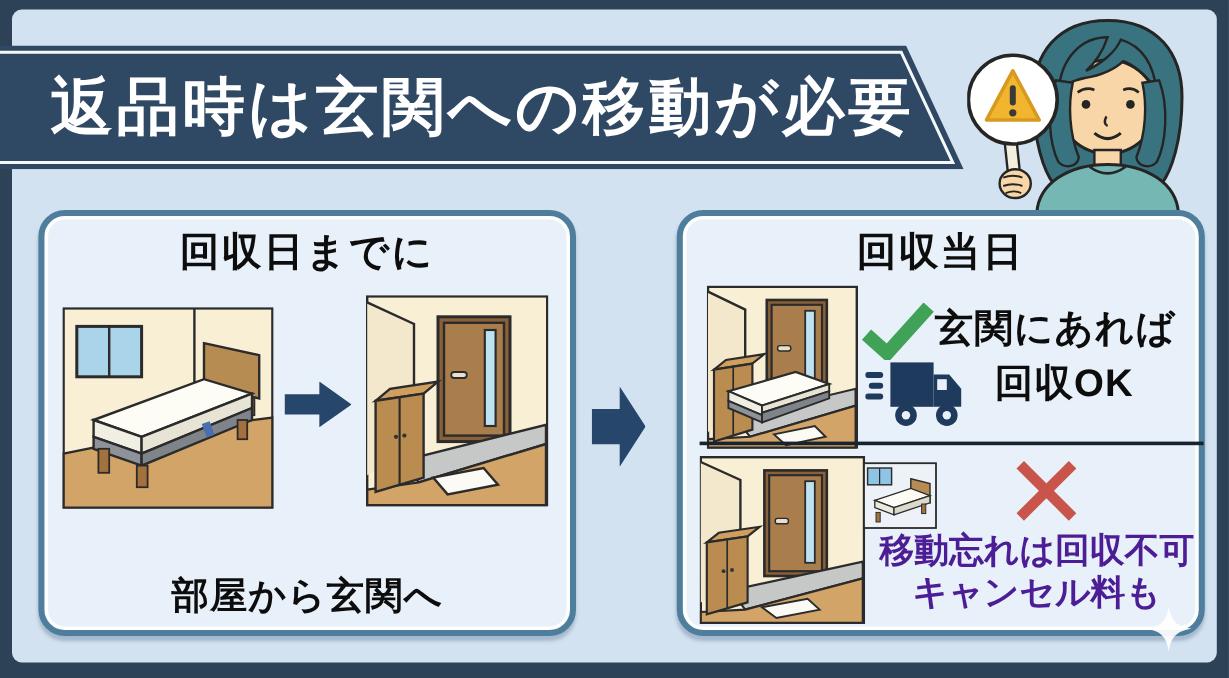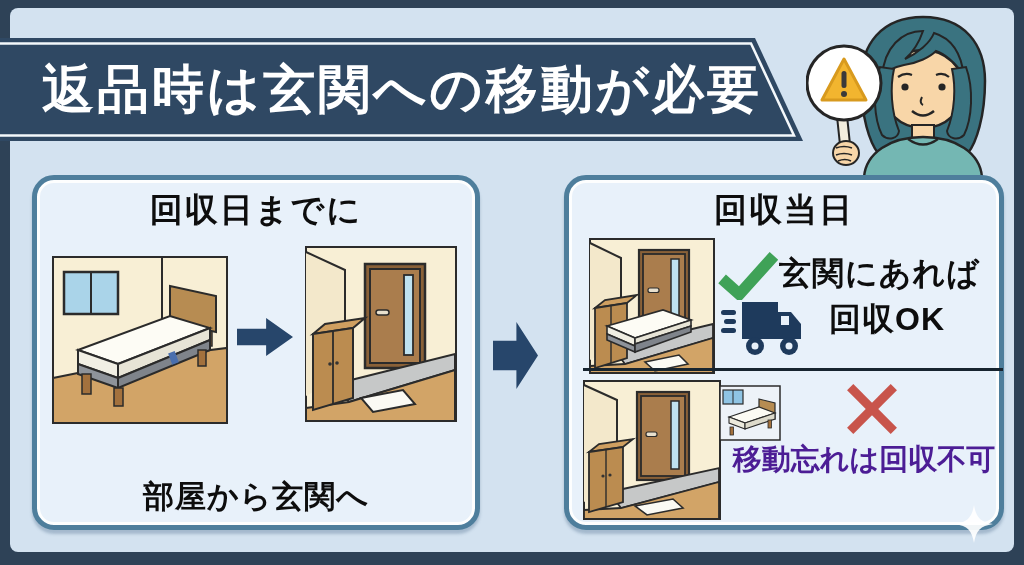--- a/index.html
+++ b/index.html
@@ -263,19 +263,20 @@
       </g>
     </svg>
 
     <svg class="illo" style="left:276px; top:202px;" width="54" height="54" viewBox="0 0 52 52">
       <line x1="5" y1="5" x2="47" y2="47" stroke="#c8544b" stroke-width="8.5"></line>
       <line x1="47" y1="5" x2="5" y2="47" stroke="#c8544b" stroke-width="8.5"></line>
     </svg>
 
     <div class="ng-text">
       <div>移動忘れは回収不可</div>
+      <div>キャンセル料も</div>
     </div>
   </div>
 
   <svg class="sparkle" viewBox="0 0 36 36">
     <path d="M18 0 C20 12 24 16 36 18 C24 20 20 24 18 36 C16 24 12 20 0 18 C12 16 16 12 18 0 Z" fill="#ffffff" opacity="0.92"></path>
   </svg>
 </div>
 
 </body></html>

